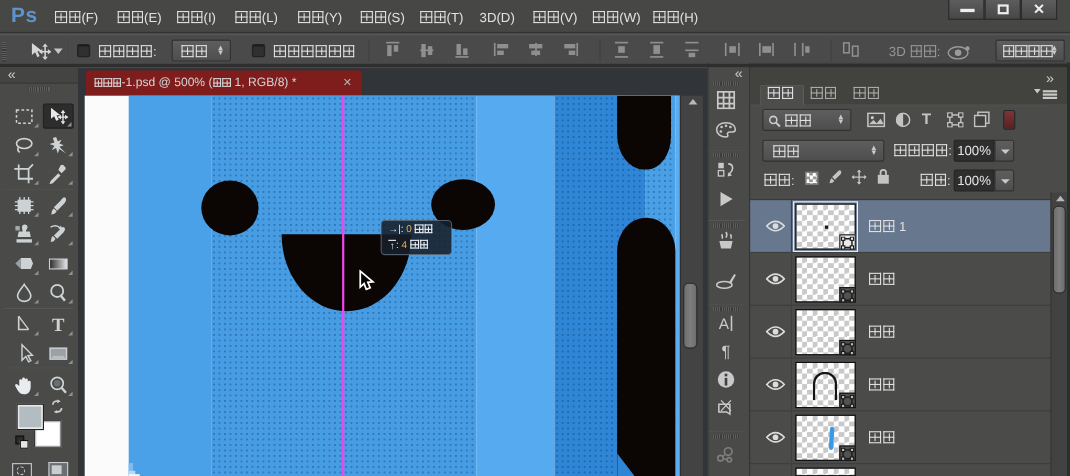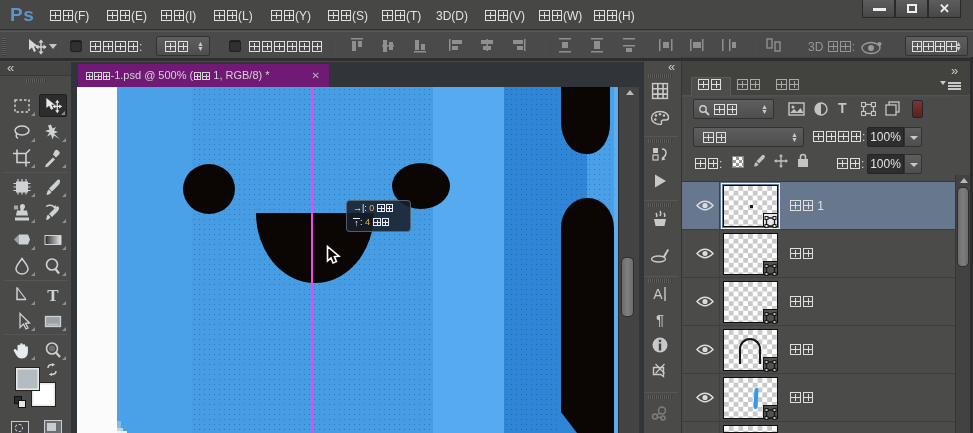--- a/index.html
+++ b/index.html
@@ -359,21 +359,21 @@
     <div class="abs" style="left:11px;top:421px;width:18px;height:14px;border:1.6px solid #c9cdd0;background:#434343">
         <div class="abs" style="left:3px;top:2px;width:8px;height:8px;border:1.4px dashed #c9cdd0;border-radius:50%"></div>
       </div>
     <div class="abs" style="left:44px;top:420px;width:18px;height:14px;border:1.6px solid #c9cdd0;background:#6b6f72">
         <div class="abs" style="left:2px;top:2px;width:9px;height:8px;background:#c9cdd0"></div>
       </div>
   </div>
 
   <div id="doc">
     <div class="abs" style="left:71px;top:62px;width:572px;height:371px;background:#313438"></div>
-    <div class="abs" style="left:77px;top:63px;width:253px;height:24px;background:#701a75;border:1px solid #323232;border-bottom:none;border-radius:2px 2px 0 0;color:#d4d4d4;font-size:11px;line-height:23px;padding-left:7px">
+    <div class="abs" style="left:77px;top:63px;width:253px;height:24px;background:#7f1d1d;border:1px solid #323232;border-bottom:none;border-radius:2px 2px 0 0;color:#d4d4d4;font-size:11px;line-height:23px;padding-left:7px">
       <i class="k s" style="--g:#d4d4d4"></i><i class="k s" style="--g:#d4d4d4"></i><i class="k s" style="--g:#d4d4d4"></i>-1.psd @ 500% (<i class="k s" style="--g:#d4d4d4"></i><i class="k s" style="--g:#d4d4d4"></i> 1, RGB/8) *
       <span style="position:absolute;right:9px;top:0;color:#b5b5b5;font-size:10px">✕</span>
     </div>
     <div id="canvas" class="abs" style="left:77px;top:87px;width:541px;height:346px;background:#fbfbfb;overflow:hidden">
 
       <div class="abs" style="left:40px;top:0;width:75px;height:346px;background:#4ba1e8"></div>
       <div class="abs dots" style="left:115px;top:0;width:241px;height:346px;background-color:#479de4"></div>
       <div class="abs" style="left:356px;top:0;width:71px;height:346px;background:#56aaf0"></div>
       <div class="abs dots" style="left:427px;top:0;width:83px;height:346px;background-color:#2f86d6"></div>
       <div class="abs dots" style="left:510px;top:0;width:27px;height:346px;background-color:#49a0e6"></div>

